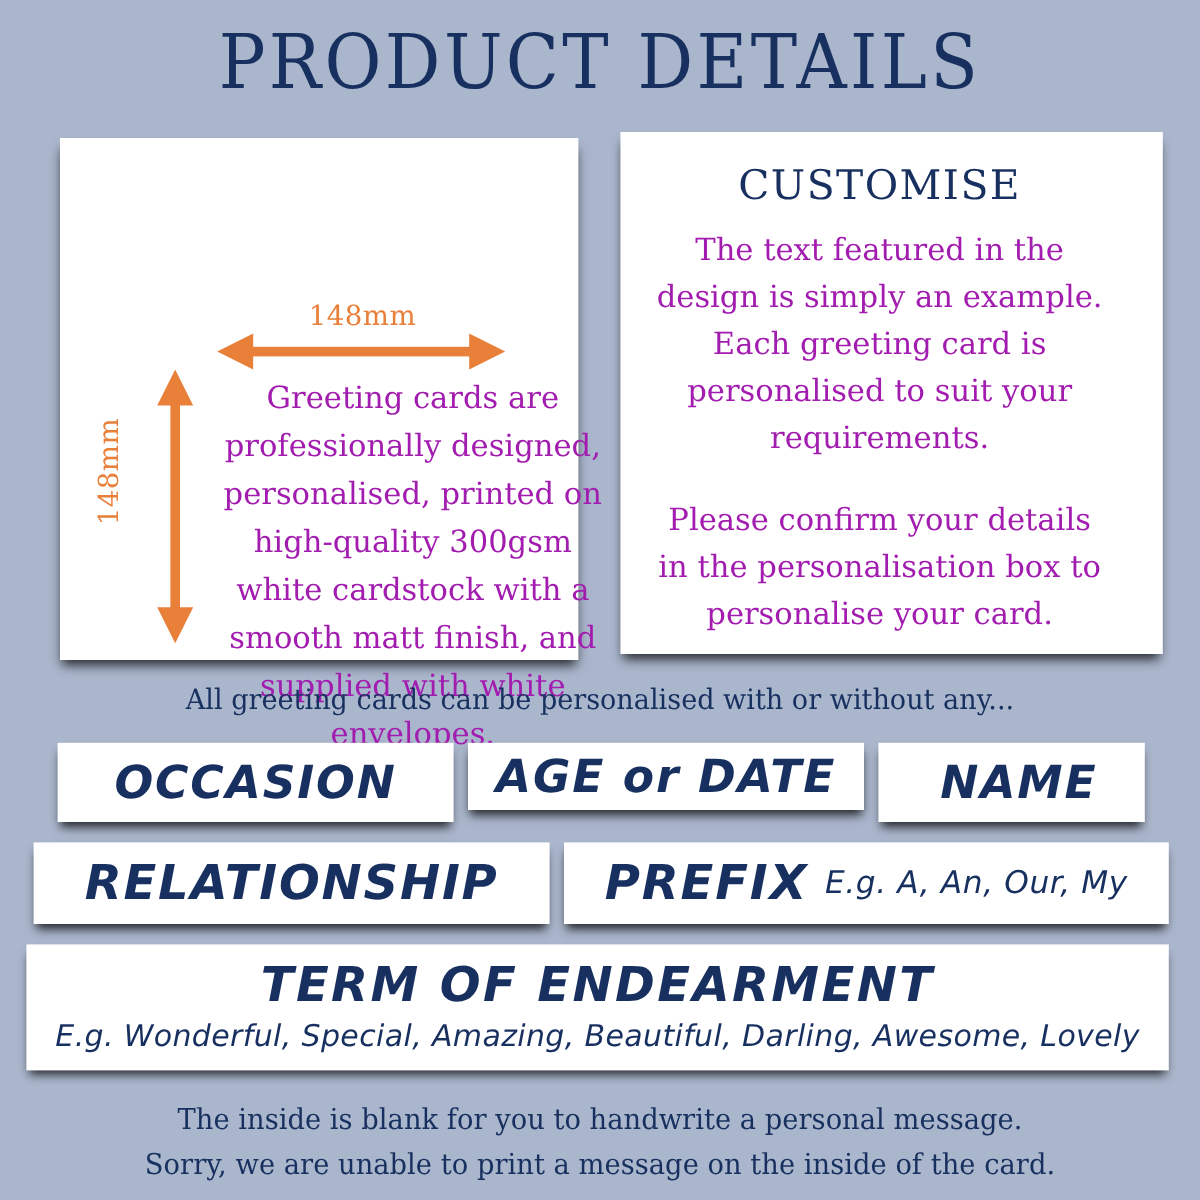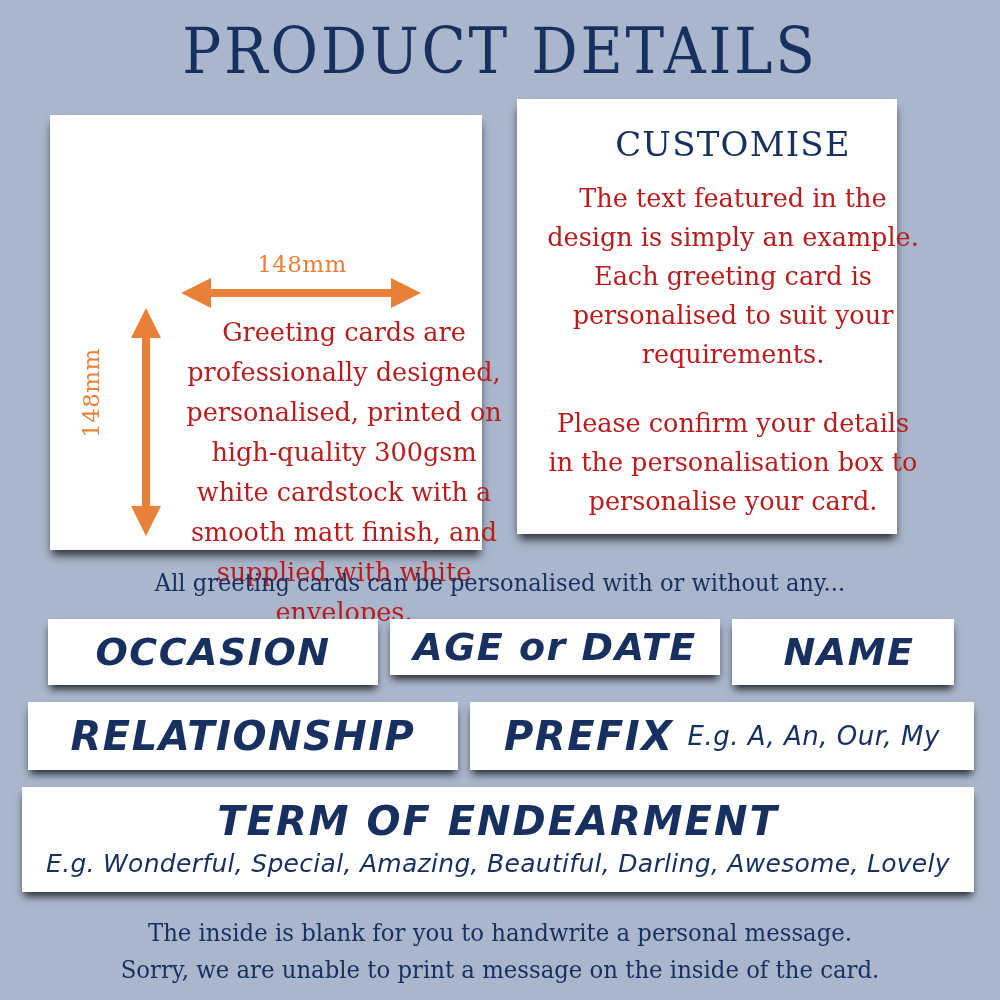--- a/index.html
+++ b/index.html
@@ -47,22 +47,22 @@
     box-sizing: border-box;
   }
   .card-left {
     left: 50px;
     top: 115px;
     width: 432px;
     height: 435px;
   }
   .card-right {
     left: 517px;
-    top: 99px;
-    width: 380px;
+    top: 110px;
+    width: 452px;
     height: 435px;
     padding-left: 20px;
   }
 
   
   .dim-h-label {
     position: absolute;
     left: 136px;
     top: 136px;
     width: 232px;
@@ -97,21 +97,21 @@
     position: absolute;
     left: 78px;
     top: 193px;
     width: 36px;
     height: 228px;
   }
 
   
   .card-body {
     position: absolute;
-    color: #b91c1c;
+    color: #a21caf;
     font-family: "DejaVu Serif", serif;
     text-align: center;
   }
   .left-body {
     left: 124px;
     top: 197px;
     width: 340px;
     font-size: 25.5px;
     line-height: 40px;
   }

